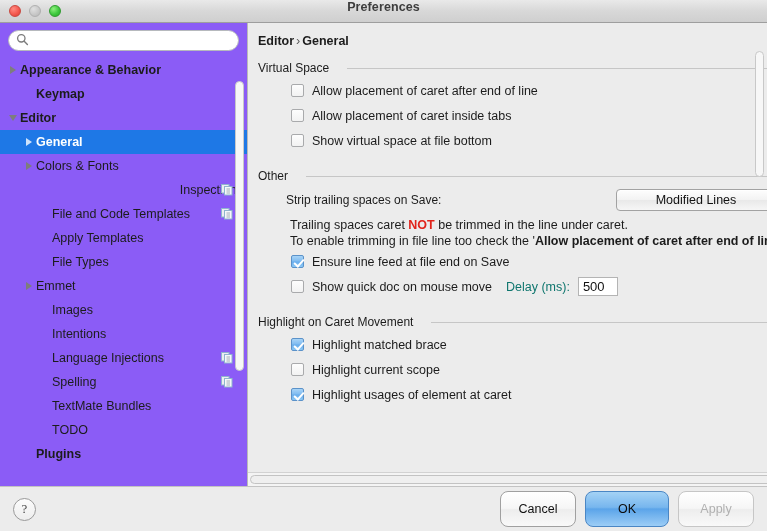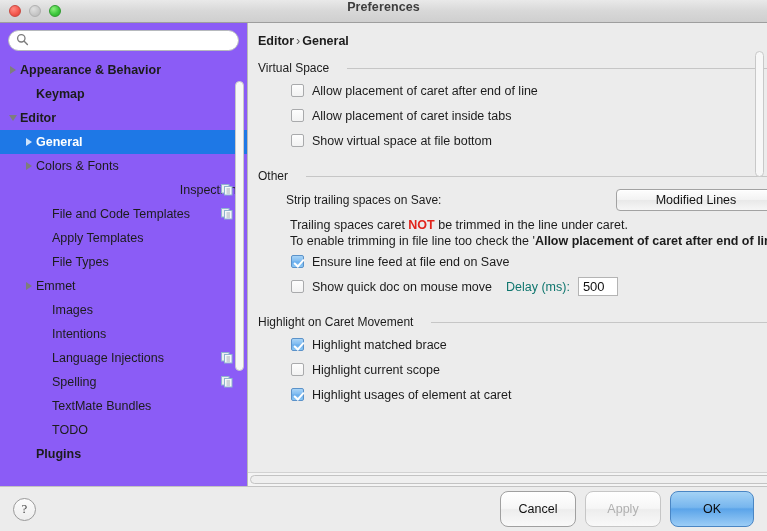--- a/index.html
+++ b/index.html
@@ -609,17 +609,17 @@
         <div class="sb-thumb2"></div>
       </div>
 
     </div>
   </div>
 
   <div class="footer">
     <div class="help-btn">?</div>
     <div class="spacer"></div>
     <div class="btn">Cancel</div>
+    <div class="btn primary">OK</div>
     <div class="btn disabled">Apply</div>
-    <div class="btn primary">OK</div>
   </div>
 
 </div>
 
 </body></html>

